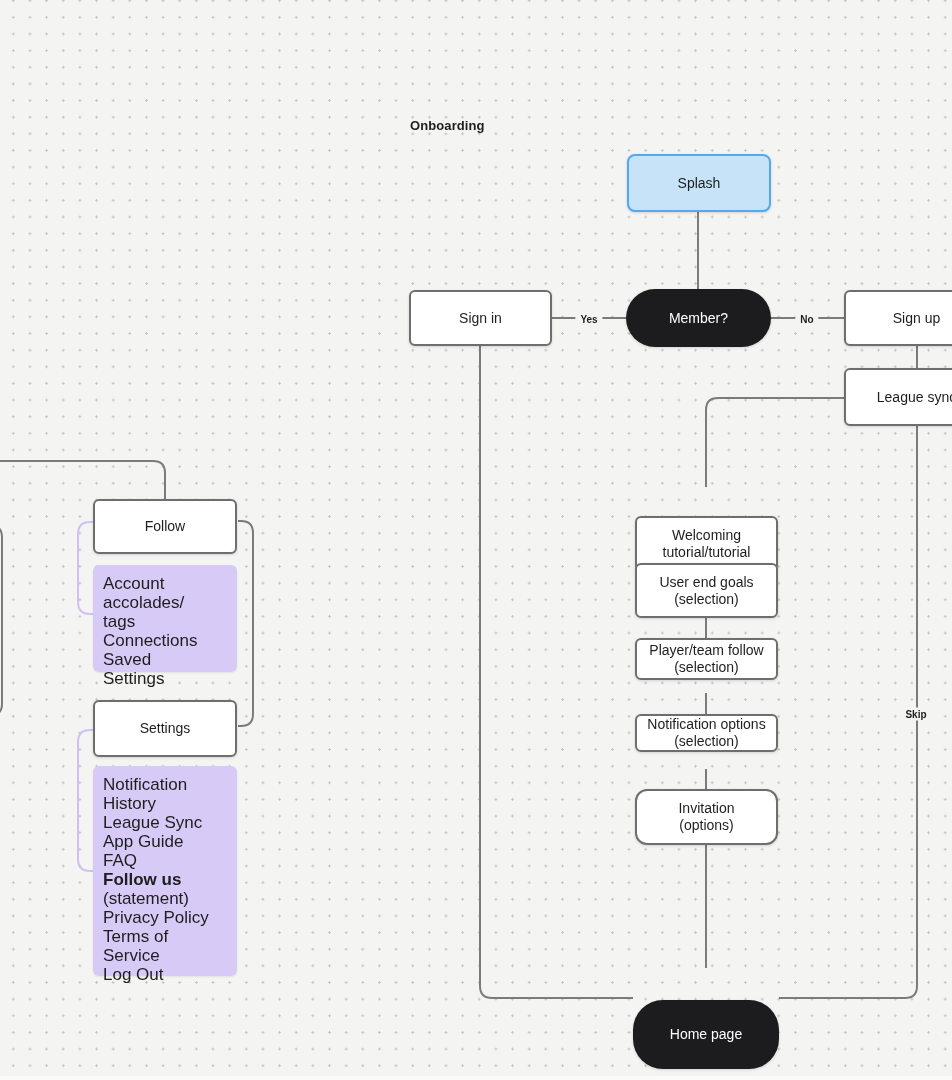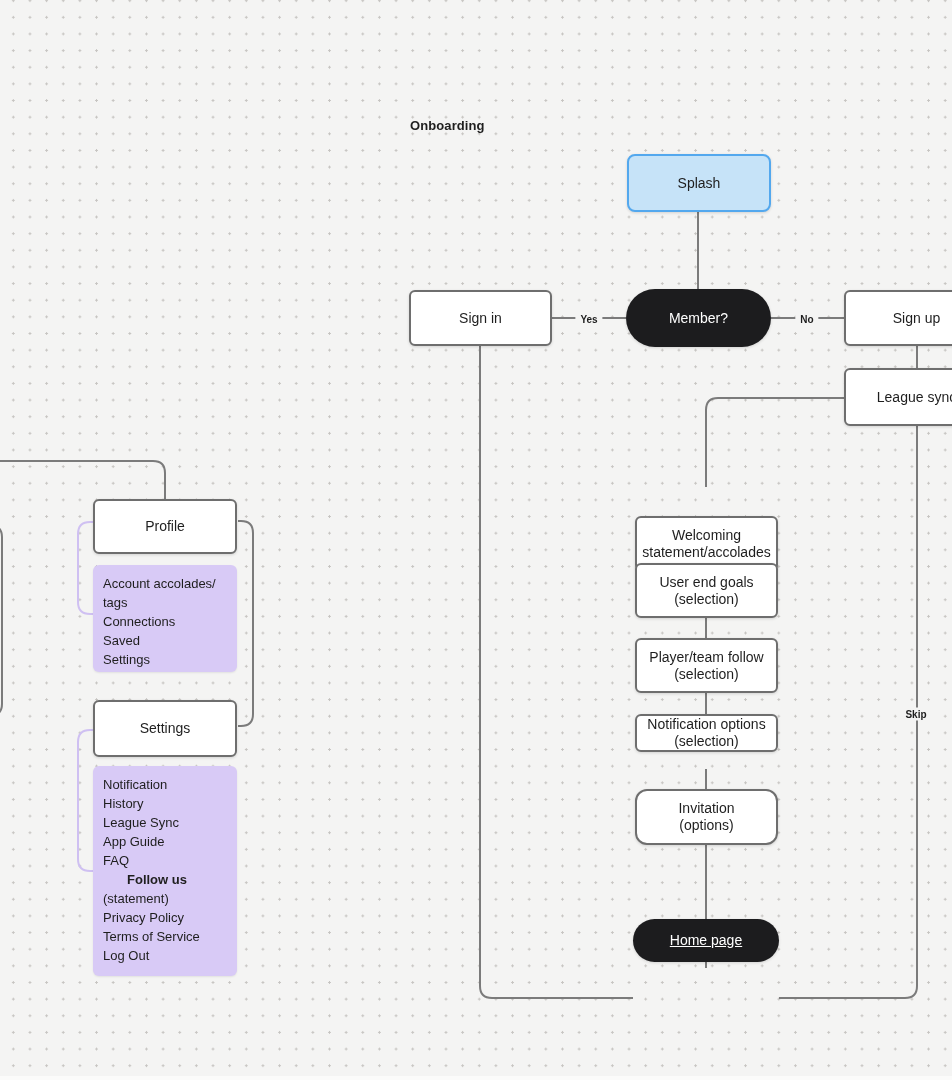--- a/index.html
+++ b/index.html
@@ -60,27 +60,27 @@
     background: var(--pill-fill);
     border: none;
     border-radius: 30px;
     color: var(--pill-text);
   }
   .menu {
     position: absolute;
     background: var(--accent-purple);
     border-radius: 6px;
     color: var(--text);
-    font-size: 13px;
+    font-size: 17px;
     line-height: 19px;
     padding: 9px 10px;
     text-align: left;
     box-shadow: 0 1px 2px rgba(0,0,0,0.08);
   }
-  .menu .b { font-weight: 700; margin-left: 24px; }
+  .menu .b { font-weight: 700; }
   .page-title {
     position: absolute;
     left: 410px;
     top: 118px;
     font-size: 13px;
     font-weight: 700;
     color: var(--text);
     letter-spacing: 0.1px;
   }
   .edge-label {
@@ -142,49 +142,49 @@
   <div class="node" style="left:844px; top:290px; width:145px; height:56px;">
     <span>Sign up</span>
   </div>
 
   <div class="node" style="left:844px; top:368px; width:145px; height:58px;">
     <span>League sync</span>
   </div>
 
   <div class="node" style="left:635px; top:516px; width:143px; height:55px;">
     <span>Welcoming</span>
-    <span>statement/accolades</span>
+    <span>tutorial/tutorial</span>
   </div>
 
   <div class="node" style="left:635px; top:563px; width:143px; height:55px;">
     <span>User end goals</span>
     <span>(selection)</span>
   </div>
 
-  <div class="node" style="left:635px; top:638px; width:143px; height:55px;">
+  <div class="node" style="left:635px; top:638px; width:143px; height:42px;">
     <span>Player/team follow</span>
     <span>(selection)</span>
   </div>
 
   <div class="node" style="left:635px; top:714px; width:143px; height:38px;">
     <span>Notification options</span>
     <span>(selection)</span>
   </div>
 
   <div class="node" style="left:635px; top:789px; width:143px; height:56px;border-radius:12px;">
     <span>Invitation</span>
     <span>(options)</span>
   </div>
 
-  <div class="node pill" style="left:633px; top:919px; width:146px; height:43px;text-decoration:underline;">
+  <div class="node pill" style="left:633px; top:1000px; width:146px; height:69px;">
     <span>Home page</span>
   </div>
 
   <div class="node" style="left:93px; top:499px; width:144px; height:55px;">
-    <span>Profile</span>
+    <span>Follow</span>
   </div>
 
   <div class="menu" style="left:93px; top:565px; width:144px; height:107px;">
     <div>Account accolades/</div>
     <div>tags</div>
     <div>Connections</div>
     <div>Saved</div>
     <div>Settings</div>
   </div>
 

